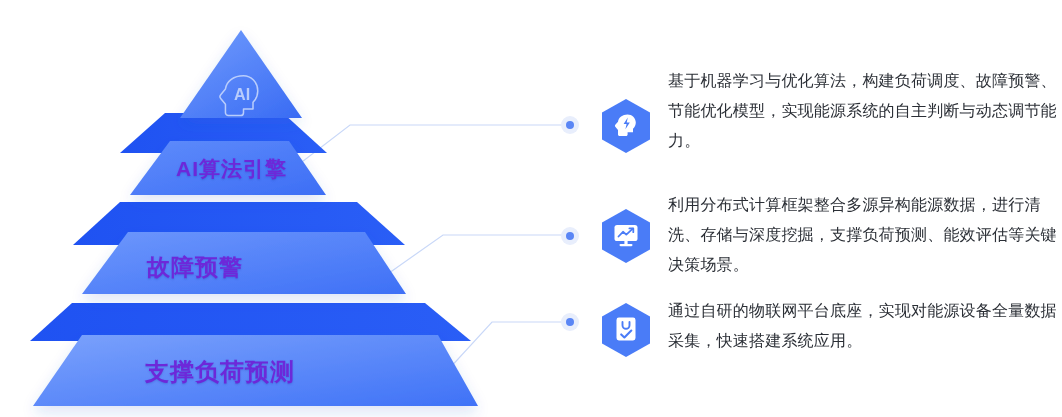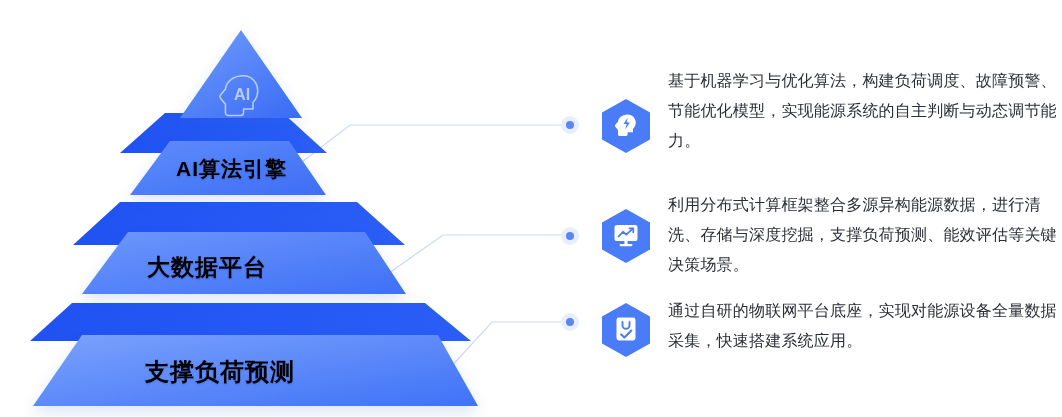--- a/index.html
+++ b/index.html
@@ -26,21 +26,21 @@
   .pyramid-svg {
     position: absolute;
     left: 0;
     top: 0;
     width: 660px;
     height: 417px;
   }
 
   .layer-label {
     position: absolute;
-    color: #000000;
+    color: #6d28d9;
     font-weight: bold;
     letter-spacing: 1px;
     white-space: nowrap;
     text-shadow: 0 1px 2px rgba(20,50,160,0.25);
     pointer-events: none;
   }
   #label-l1 { left: 176px; top: 155px; font-size: 21px; }
   #label-l2 { left: 147px; top: 252px; font-size: 23px; }
   #label-l3 { left: 145px; top: 356px; font-size: 24px; }
 
@@ -164,21 +164,21 @@
       <g transform="translate(215,70) scale(0.95)" fill="none" stroke="#b9cdfc" stroke-width="1.6" stroke-linecap="round" stroke-linejoin="round">
         <path d="M30,6 C38,6 45,13 45,22 C45,27 43,31 40,34 L40,41 L30,41 L30,45
                  C30,46.5 29,48 27,48 L14,48 C12.5,48 11,46.5 11,45 L11,36
                  L6,30 C5,28.8 5,27.2 6,26 L11,20 C12,11.5 20,6 30,6 Z"></path>
         <text x="20" y="32" font-family="Liberation Sans, sans-serif" font-size="17" font-weight="bold" fill="#b9cdfc" stroke="none">AI</text>
       </g>
     </g>
   </svg>
 
   <div class="layer-label" id="label-l1">AI算法引擎</div>
-  <div class="layer-label" id="label-l2">大数据平台</div>
+  <div class="layer-label" id="label-l2">故障预警</div>
   <div class="layer-label" id="label-l3">支撑负荷预测</div>
 
   <div class="dot-wrap" id="dot-1">
     <div class="dot-outer">
       <div class="dot-inner"></div>
     </div>
   </div>
   <div class="dot-wrap" id="dot-2">
     <div class="dot-outer">
       <div class="dot-inner"></div>

